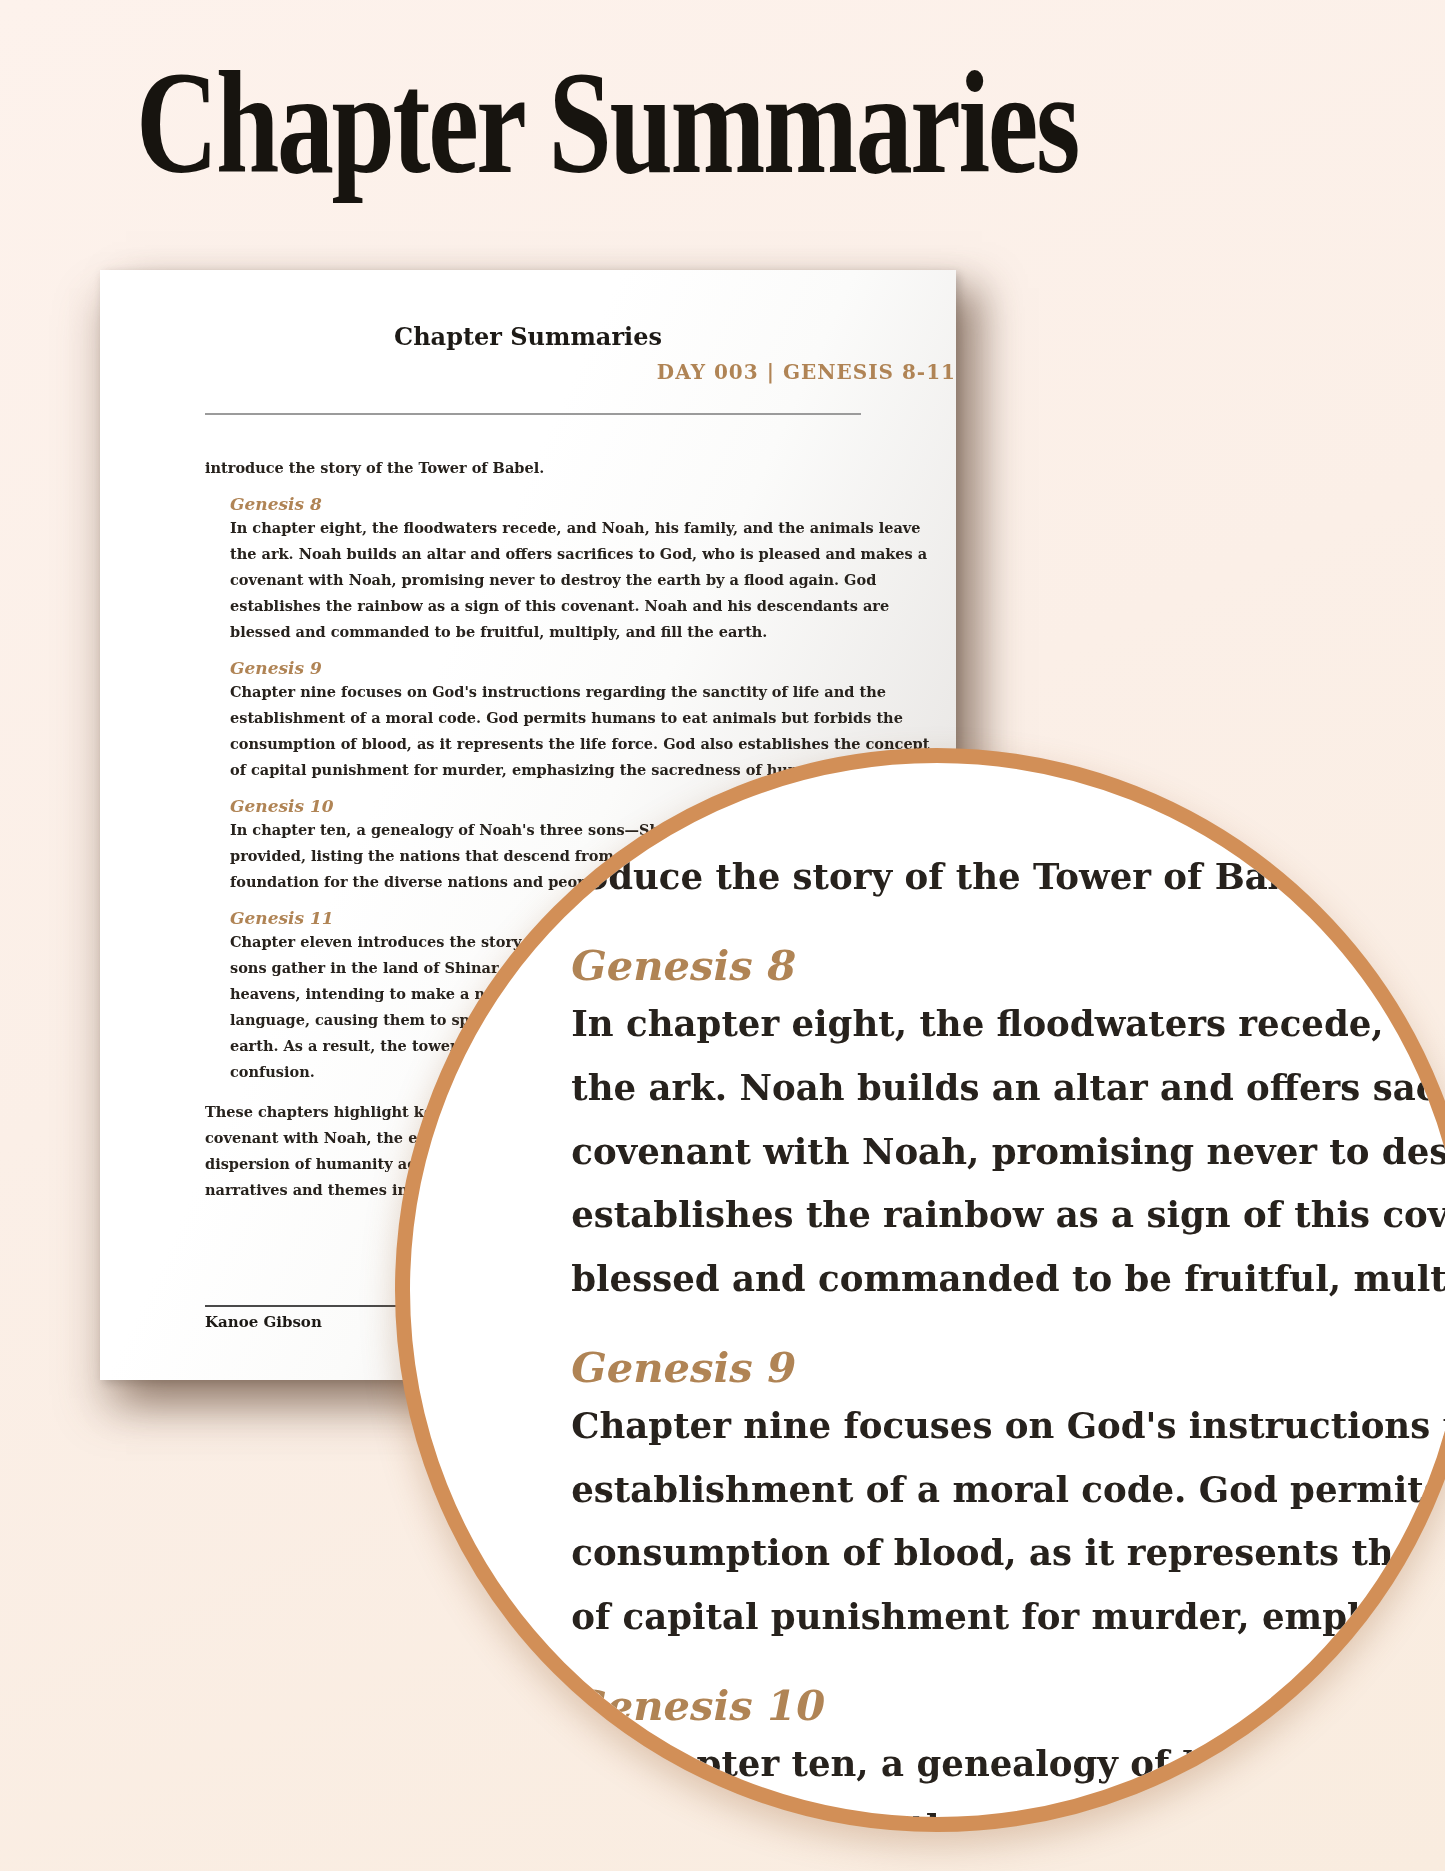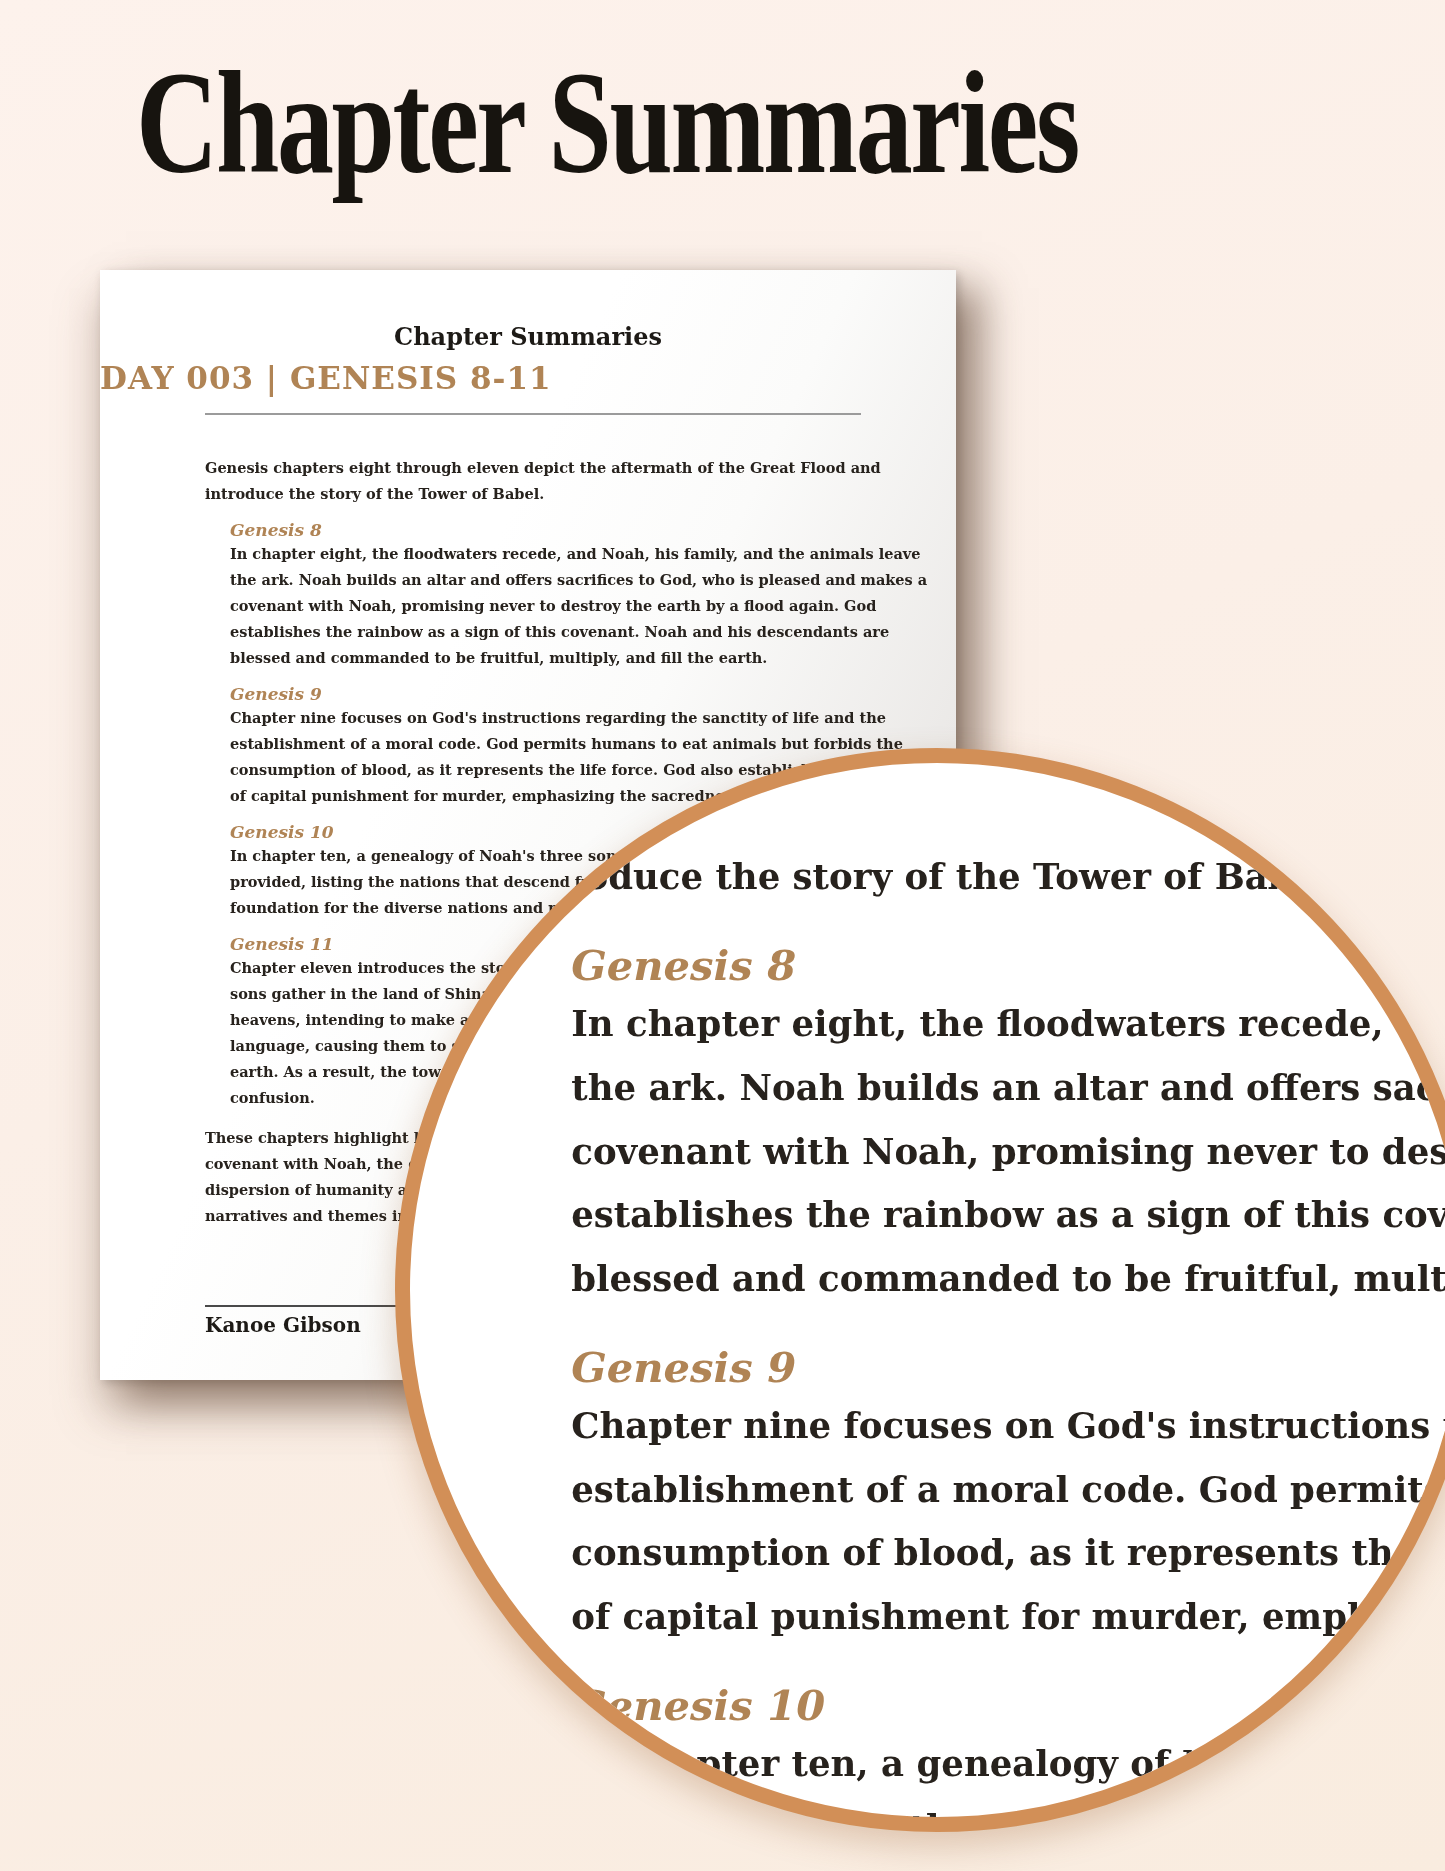--- a/index.html
+++ b/index.html
@@ -27,35 +27,35 @@
     box-shadow:
       26px 18px 38px rgba(84,58,40,0.50),
       0 30px 42px rgba(120,90,70,0.35),
       3px 3px 9px rgba(0,0,0,0.18);
   }
   .doc-title{
     position:absolute;top:52px;left:0;width:100%;text-align:center;
     font-size:24px;font-weight:bold;color:#1d1a16;
   }
   .doc-subtitle{
-    position:absolute;top:90px;left:0;width:100%;text-align:left;
-    font-size:31px;font-weight:bold;letter-spacing:1px;color:#b08455;
+    position:absolute;top:90px;left:0;width:100%;text-align:right;
+    font-size:20px;font-weight:bold;letter-spacing:1px;color:#b08455;
   }
   .doc-rule{position:absolute;top:143px;left:105px;width:656px;height:2px;background:#9b9b9b;}
   .content{position:absolute;left:105px;top:185px;width:680px;color:#27221d;}
   .ln{white-space:nowrap;font-size:14.5px;line-height:26px;font-weight:bold;}
   .sec{margin-left:25px;margin-top:12px;}
   .para{margin-top:14px;}
   .para.first{margin-top:0;}
   .sec-h{
     font-size:17px;line-height:22px;font-weight:bold;font-style:italic;
     color:#b08455;white-space:nowrap;
   }
   .footer-rule{position:absolute;left:105px;top:1035px;width:560px;height:2px;background:#4a4a4a;}
-  .author{position:absolute;left:105px;top:1043px;font-size:20px;font-weight:bold;color:#1d1a16;white-space:nowrap;}
+  .author{position:absolute;left:105px;top:1043px;font-size:15px;font-weight:bold;color:#1d1a16;white-space:nowrap;}
 
   
   .magnifier{
     position:absolute;left:395px;top:748px;width:1084px;height:1084px;
     box-sizing:border-box;border:15px solid #d28f57;border-radius:50%;
     background:#ffffff;overflow:hidden;
     box-shadow:0 14px 34px rgba(150,95,45,0.28);
   }
   .mag-inner{
     position:absolute;left:100px;top:82px;width:720px;
@@ -70,21 +70,20 @@
 
   <h1 class="big-title">Chapter Summaries</h1>
 
   <div class="page">
     <div class="doc-title">Chapter Summaries</div>
     <div class="doc-subtitle">DAY 003 | GENESIS 8-11</div>
     <div class="doc-rule"></div>
 
     <div class="content">
       <div class="para first">
-        <div class="ln">Genesis chapters eight through eleven depict the aftermath of the Great Flood and</div>
         <div class="ln">introduce the story of the Tower of Babel.</div>
       </div>
 
       <div class="sec">
         <div class="sec-h">Genesis 8</div>
         <div class="ln">In chapter eight, the floodwaters recede, and Noah, his family, and the animals leave</div>
         <div class="ln">the ark. Noah builds an altar and offers sacrifices to God, who is pleased and makes a</div>
         <div class="ln">covenant with Noah, promising never to destroy the earth by a flood again. God</div>
         <div class="ln">establishes the rainbow as a sign of this covenant. Noah and his descendants are</div>
         <div class="ln">blessed and commanded to be fruitful, multiply, and fill the earth.</div>

